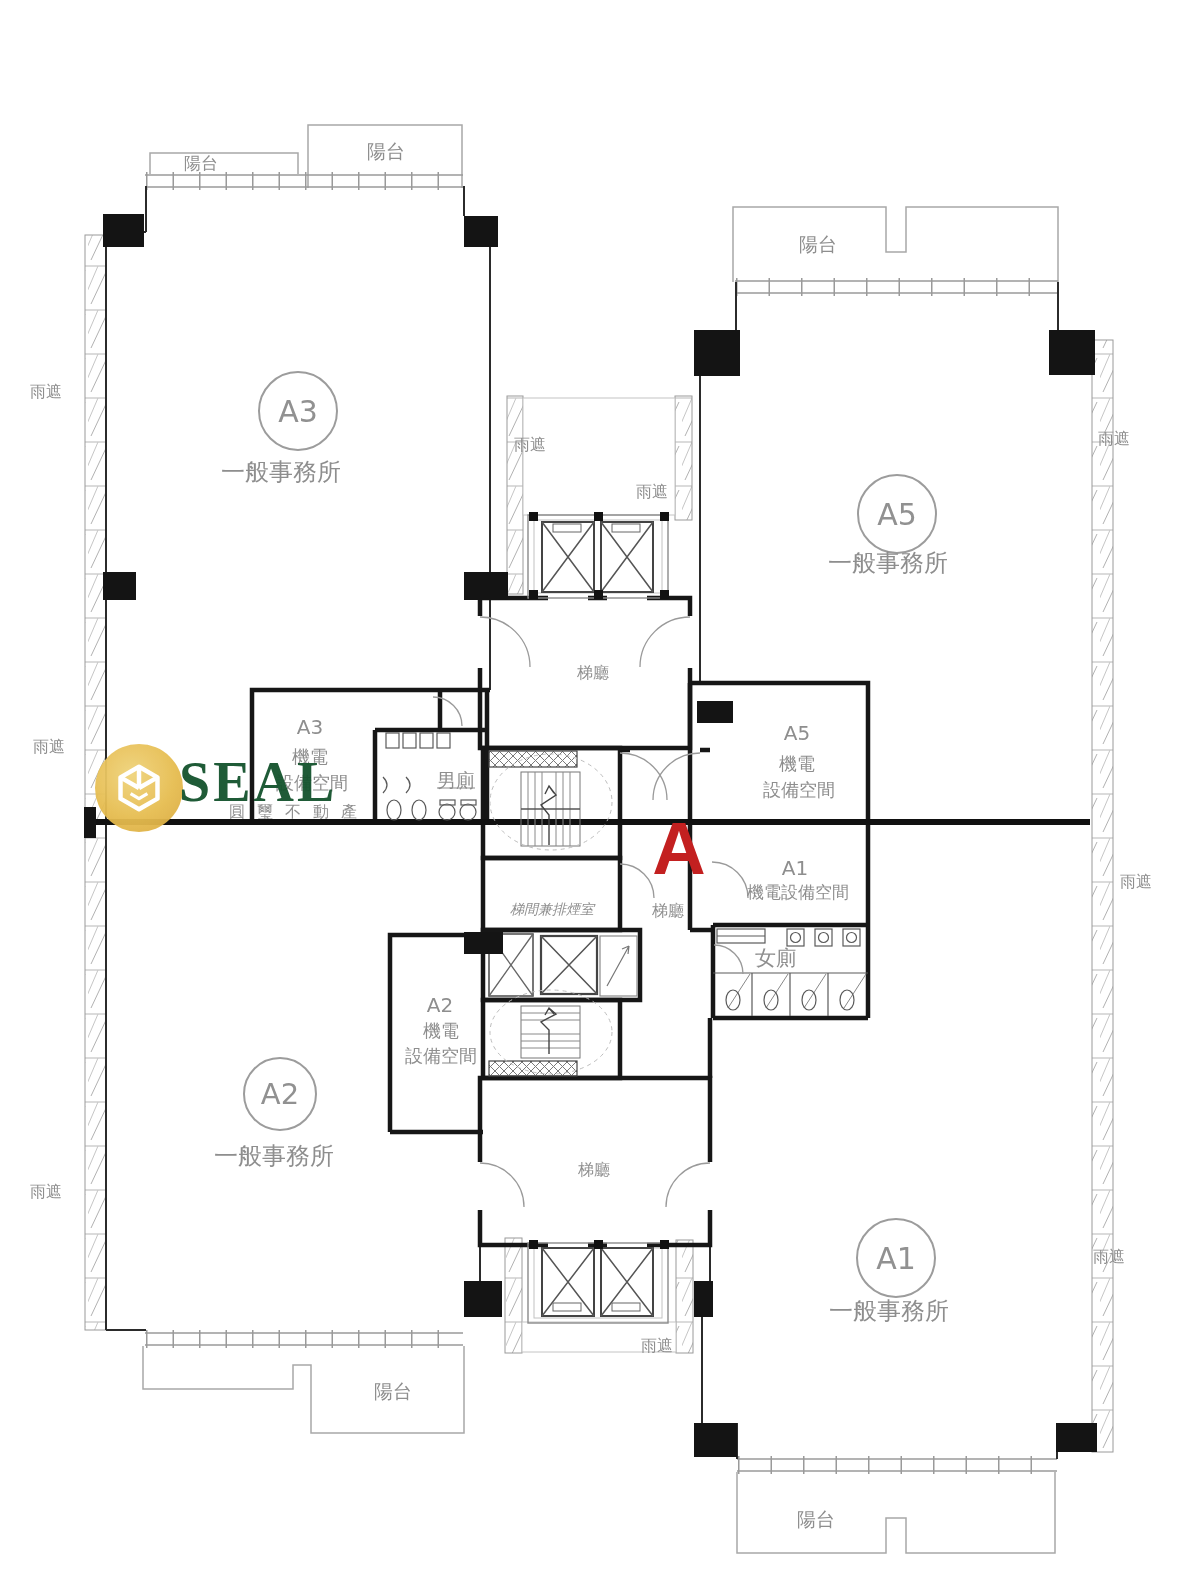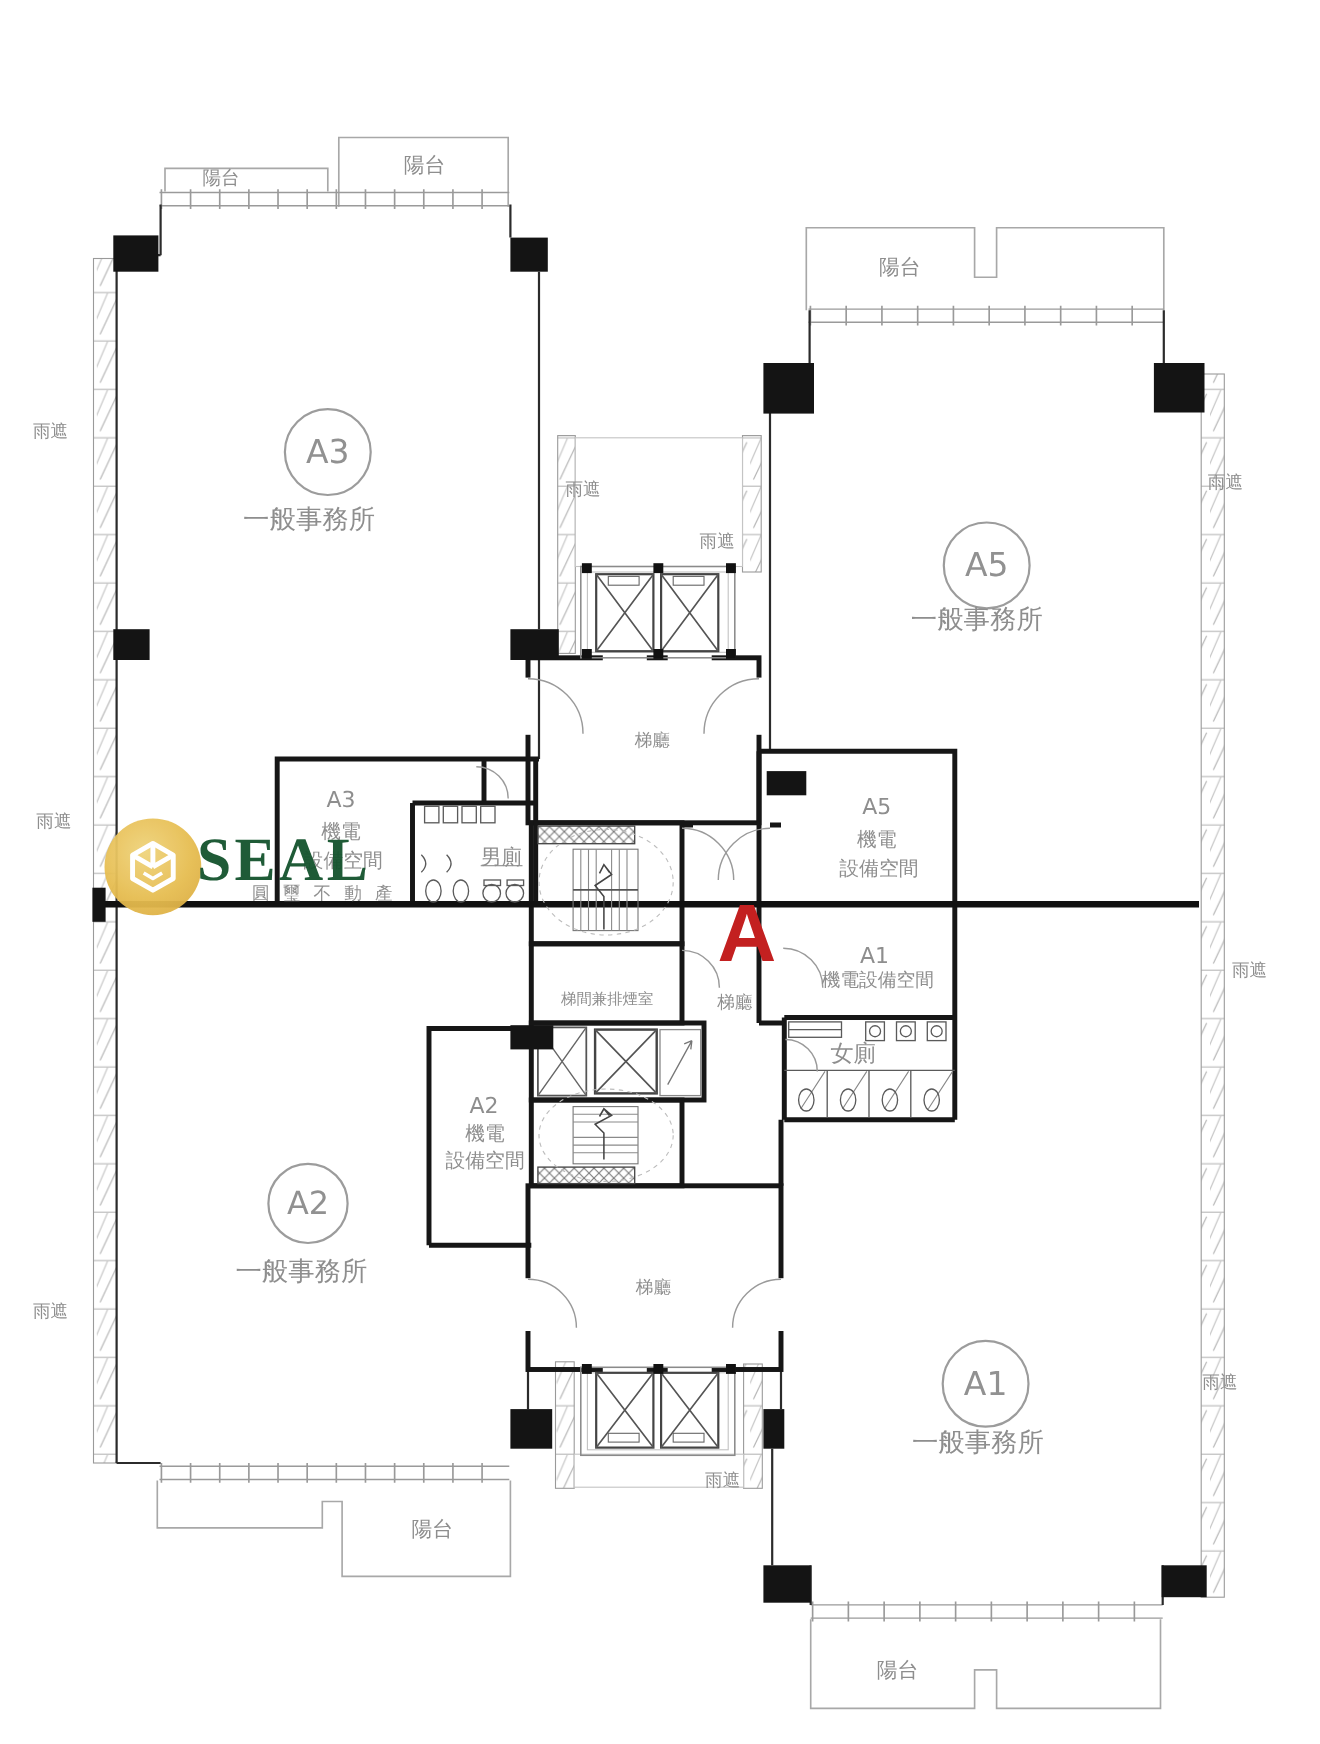--- a/index.html
+++ b/index.html
@@ -268,21 +268,21 @@
 <div class="lbl" style="left:799px;top:790px;font-size:18px;">設備空間</div>
 <div class="lbl" style="left:440px;top:1005px;font-size:20px;">A2</div>
 <div class="lbl" style="left:441px;top:1031px;font-size:18px;">機電</div>
 <div class="lbl" style="left:441px;top:1056px;font-size:18px;">設備空間</div>
 <div class="lbl" style="left:795px;top:868px;font-size:20px;">A1</div>
 <div class="lbl" style="left:798px;top:892px;font-size:17px;">機電設備空間</div>
 
 <div class="lbl" style="left:593px;top:673px;font-size:16px;">梯廳</div>
 <div class="lbl" style="left:668px;top:911px;font-size:16px;">梯廳</div>
 <div class="lbl" style="left:594px;top:1170px;font-size:16px;">梯廳</div>
-<div class="lbl" style="left:552px;top:909px;font-size:14px;">梯間兼排煙室</div>
+<div class="lbl" style="left:552px;top:909px;font-size:14px;font-style:italic;">梯間兼排煙室</div>
 <div class="lbl" style="left:456px;top:780px;font-size:19px;text-decoration:underline;">男廁</div>
 <div class="lbl" style="left:776px;top:958px;font-size:21px;">女廁</div>
 
 <div class="zone-a" style="left: 679px; top: 848px; font-size: 74px; color: rgb(195, 32, 32);">A</div>
 
 <div class="watermark">
   <div class="wm-logo">
     <svg width="56" height="56" viewBox="0 0 100 100">
       <g stroke="#ffffff" stroke-width="8" fill="none" stroke-linejoin="round">
         <path d="M50 12 L83 31 L83 69 L50 88 L17 69 L17 31 Z"></path>

